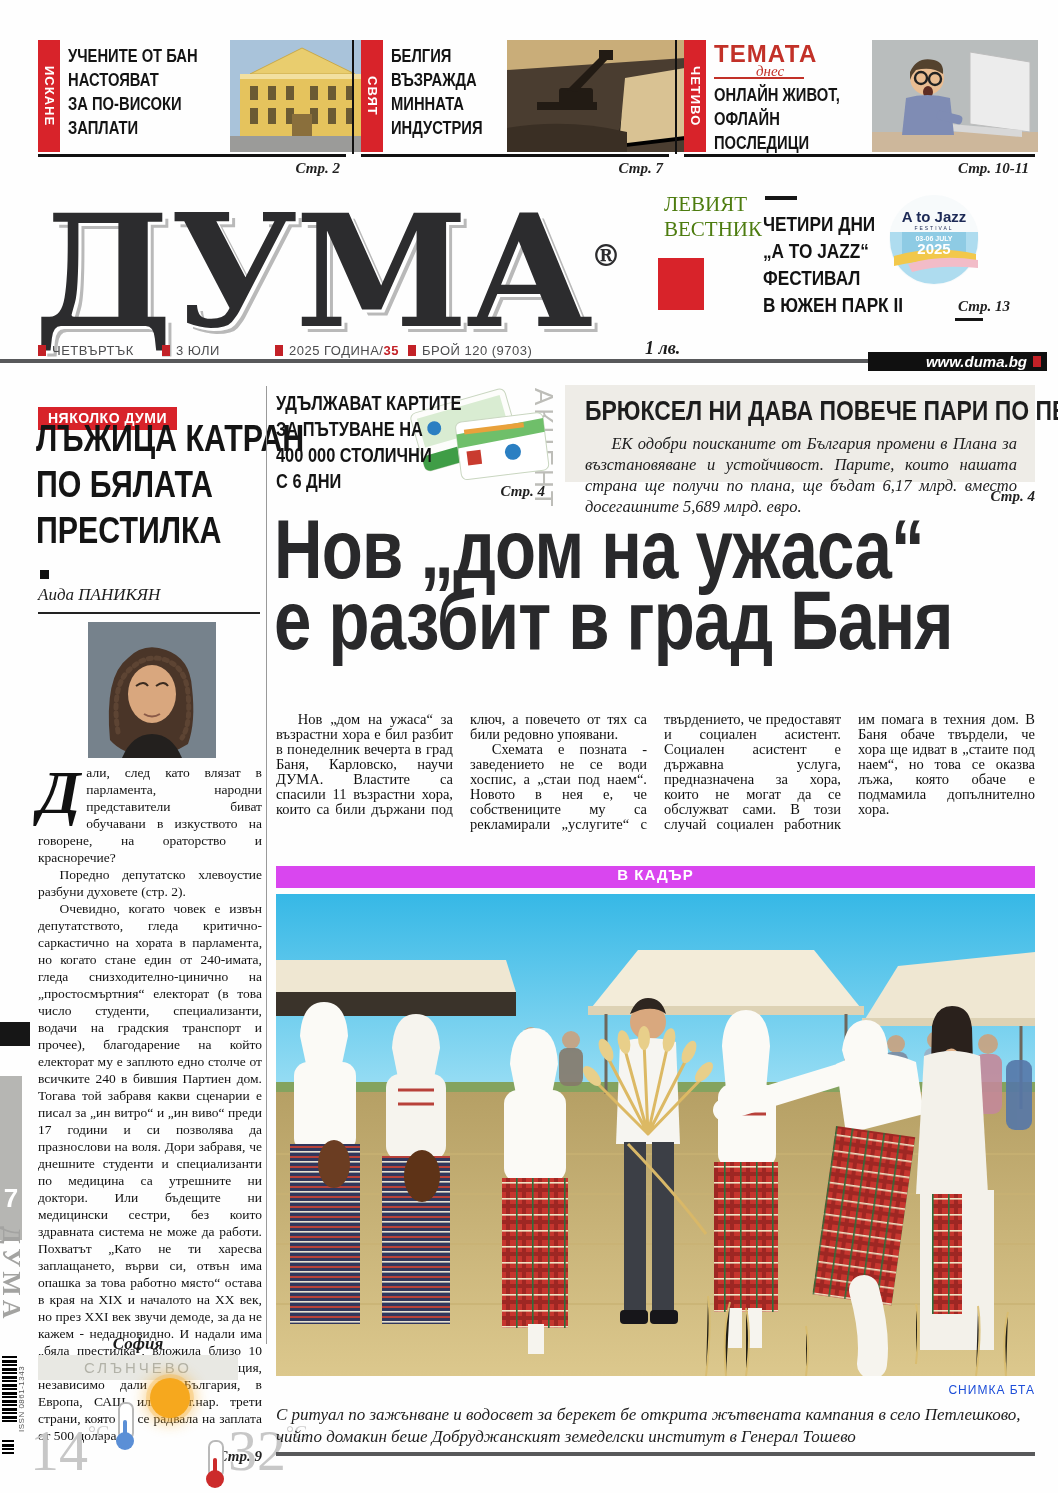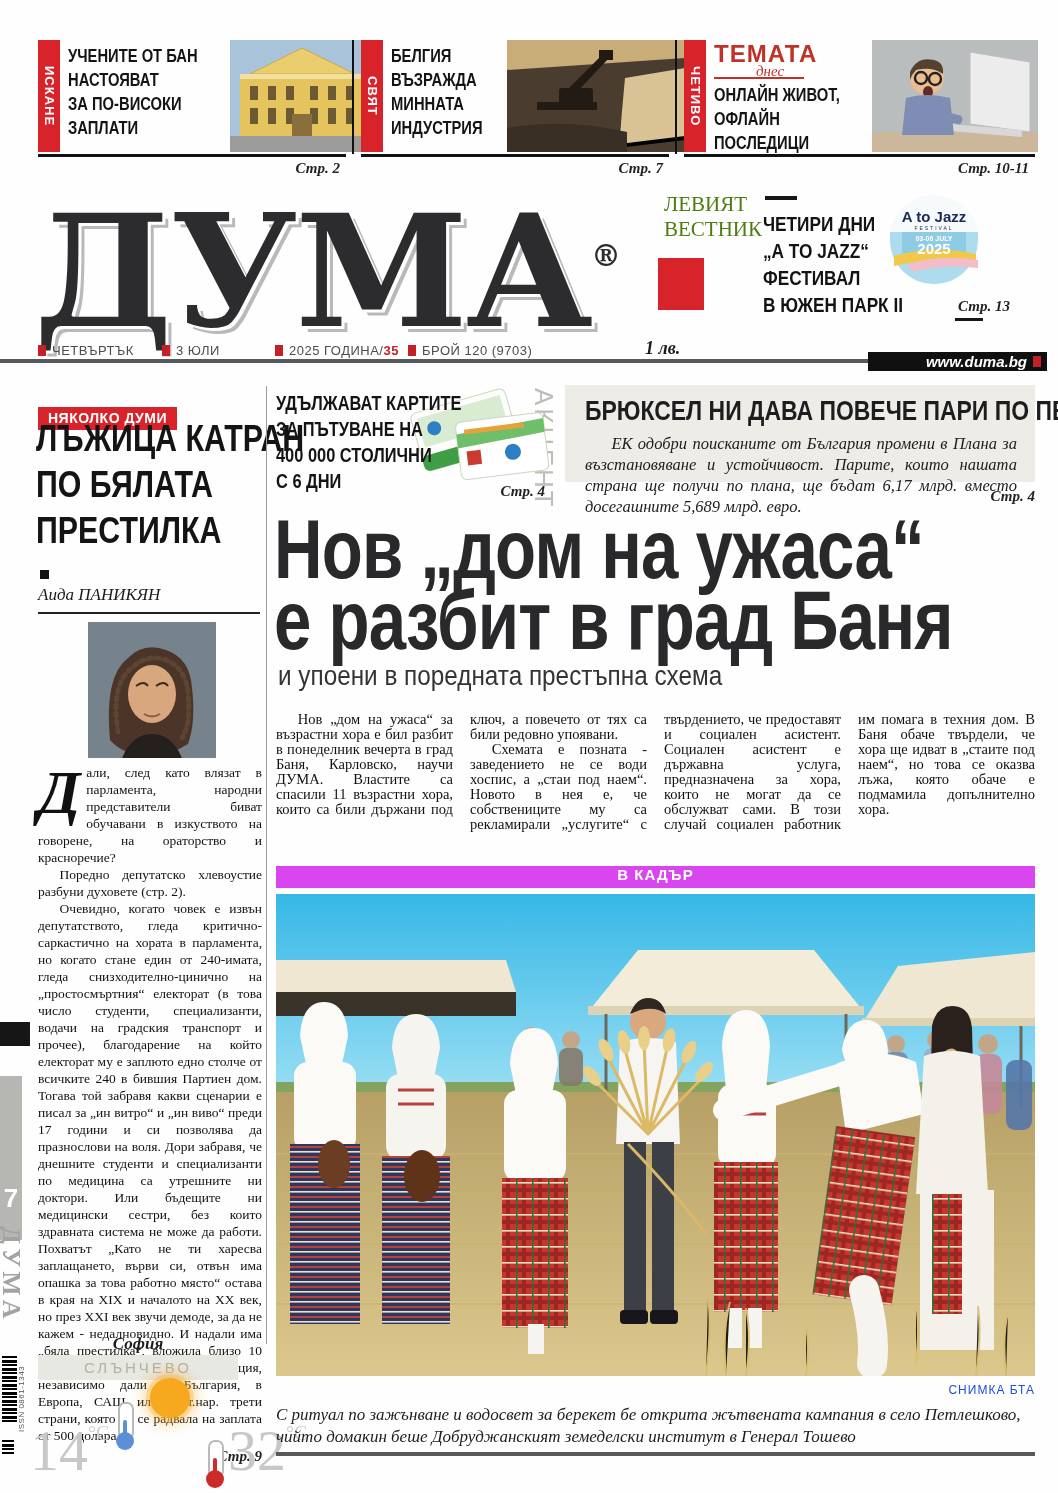--- a/index.html
+++ b/index.html
@@ -317,21 +317,20 @@
     <div class="accent-title" style="padding:10px 0 0 20px;"><span class="cx">БРЮКСЕЛ НИ ДАВА ПОВЕЧЕ ПАРИ ПО ПВУ</span></div>
     <div class="accent-text" style="padding:6px 18px 0 20px;text-indent:1.6em;">ЕК одобри поисканите от България промени в Плана за възстановяване и устойчивост. Парите, които нашата страна ще получи по плана, ще бъдат 6,17 млрд. вместо досегашните 5,689 млрд. евро.</div>
   </div>
   <div class="abs pageref" style="left:960px;top:488px;width:75px;text-align:right;">Стр. 4</div>
 
   <div class="abs headline" style="left:274px;top:514px;">
     <span class="line"><span class="cx" style="transform:scaleX(.8);">Нов „дом на ужаса“</span></span>
     <span class="line"><span class="cx" style="transform:scaleX(.8);">е разбит в град Баня</span></span>
   </div>
   <div class="abs subhead" style="left:278px;top:660px;">
-    <span class="line"><span class="cx9">и упоени в поредната престъпна схема</span></span>
   </div>
   <div class="abs article" style="left:276px;top:712px;width:759px;">
     <p>Нов „дом на ужаса“ за възрастни хора е бил разбит в понеделник вечерта в град Баня, Карловско, научи ДУМА. Властите са спасили 11 възрастни хора, които са били държани под ключ, а повечето от тях са били редовно упоявани.</p>
     <p>Схемата е позната - заведението не се води хоспис, а „стаи под наем“. Новото в нея е, че собствениците му са рекламирали „услугите“ с твърдението, че предоставят и социален асистент. Социален асистент е държавна услуга, предназначена за хора, които не могат да се обслужват сами. В този случай социален работник им помага в техния дом. В Баня обаче твърдели, че хора ще идват в „стаите под наем“, но това се оказва лъжа, която обаче е подмамила допълнително хора.</p>
 
   </div>
 
   <div class="abs redbar" style="left:276px;top:866px;width:759px;height:22px;">
       <span>В КАДЪР</span>
     </div>

